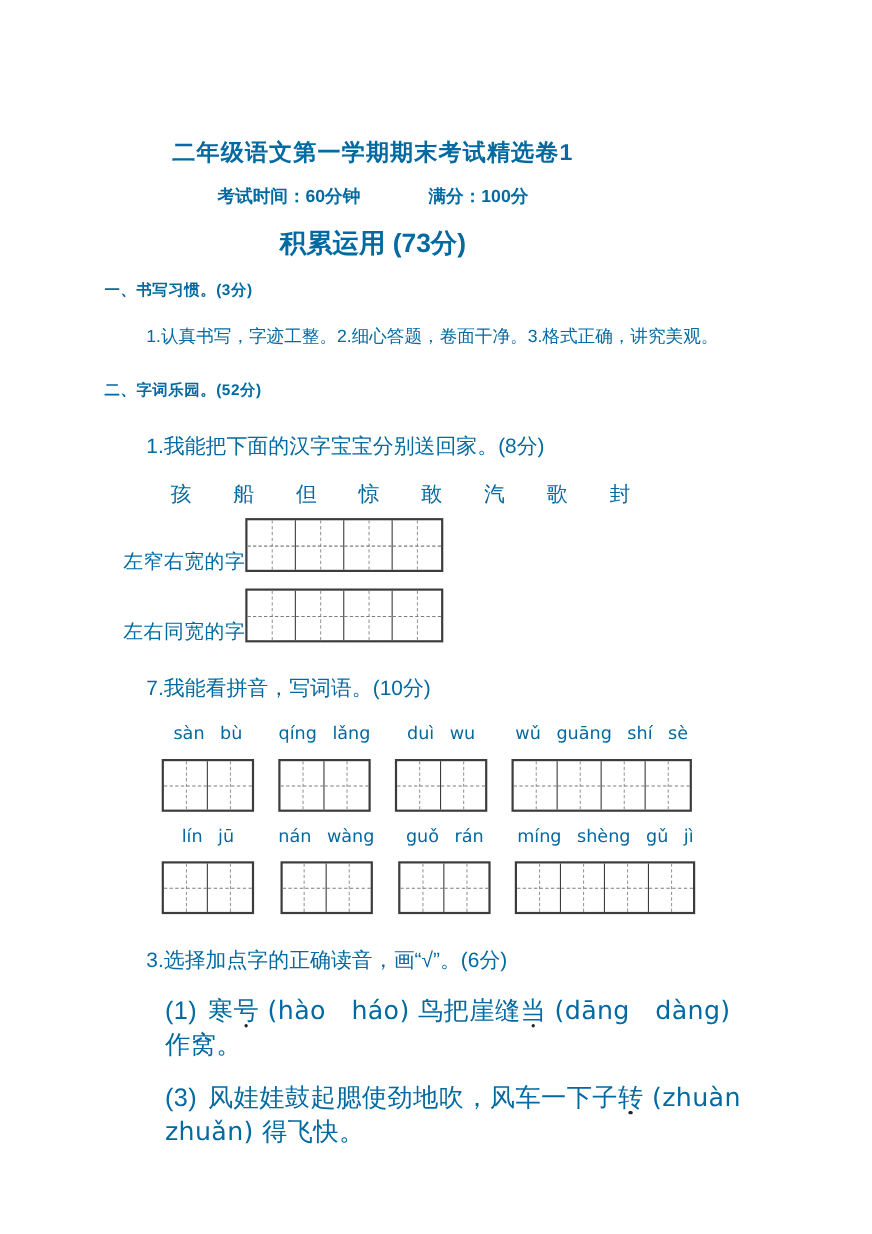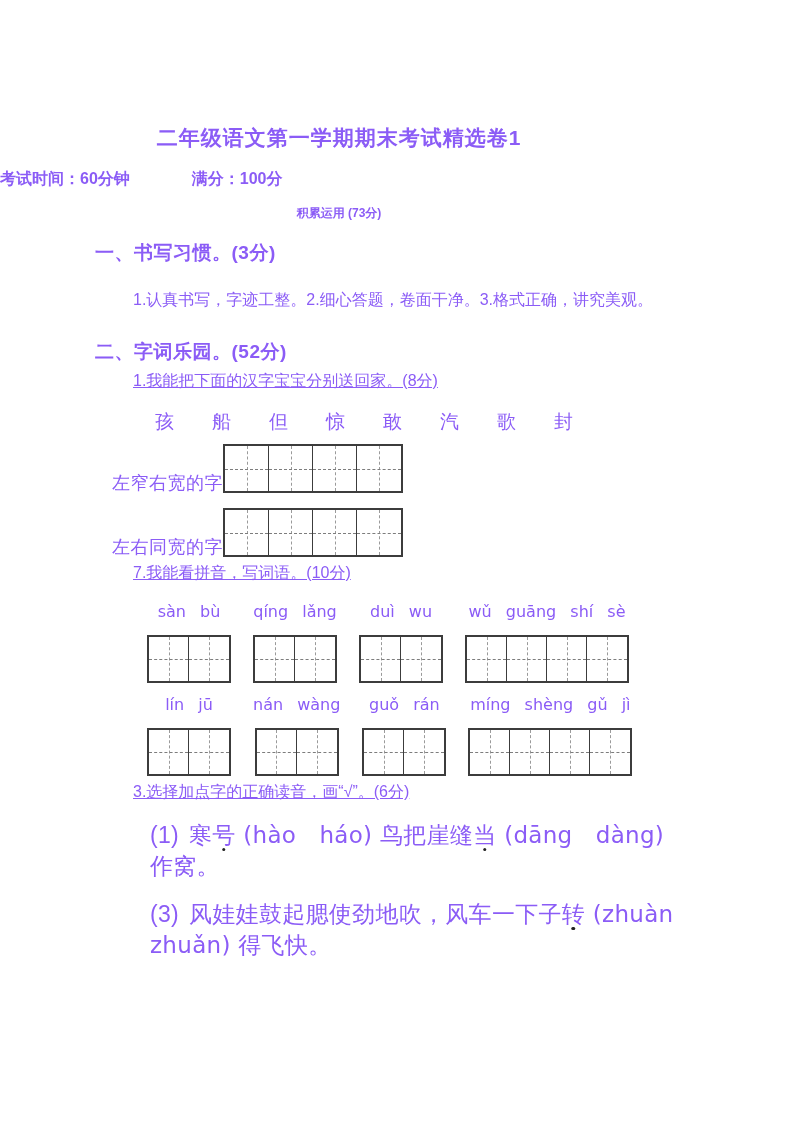--- a/index.html
+++ b/index.html
@@ -1,31 +1,31 @@
 <!DOCTYPE html>
 <html><head>
 <meta charset="utf-8">
 <style>
   * { margin:0; padding:0; box-sizing:border-box; }
   html,body { background:#fff; }
   .page {
     width:678px; height:1122px; background:#ffffff; position:relative;
-    font-family:"Liberation Sans","DejaVu Sans",sans-serif; color:#8b5cf6;
+    font-family:"Liberation Sans","DejaVu Sans",sans-serif; color:#0369a1;
     padding-top:124px; overflow:hidden;
   }
   .title { text-align:center; font-size:21px; font-weight:bold; letter-spacing:1px; }
-  .exam-info { text-align:left; margin-top:17px; font-size:16px; font-weight:bold; }
+  .exam-info { text-align:center; margin-top:17px; font-size:16px; font-weight:bold; }
   .exam-info .gap { display:inline-block; width:62px; }
-  .part-heading { text-align:center; margin-top:15px; font-size:12px; font-weight:bold; }
-  .sec-heading { margin:18px 0 0 95px; font-size:19px; font-weight:bold; letter-spacing:0.5px; }
+  .part-heading { text-align:center; margin-top:15px; font-size:24px; font-weight:bold; }
+  .sec-heading { margin:18px 0 0 95px; font-size:14px; font-weight:bold; letter-spacing:0.5px; }
   .sec1-body {
     margin:13px 0 0 152px; width:566px; font-size:16px; line-height:42px;
     text-indent:-19px;
   }
-  .item-label { margin:6px 0 0 133px; font-size:16px;text-decoration:underline; }
+  .item-label { margin:29px 0 0 133px; font-size:19px; }
   .char-row { margin:17px 0 0 155px; display:flex; gap:38px; font-size:19px; }
   .grid-row { display:flex; align-items:flex-end; margin-left:112px; }
   .grid-row.first { margin-top:9px; }
   .grid-row.second { margin-top:15px; }
   .grid-row .row-label { font-size:18px; letter-spacing:0.5px; position:relative; top:2px; }
   .tzg { display:flex; border:2px solid #3c3c3c; background:#fff; width:max-content; }
   .tzg-cell { width:40px; height:44px; position:relative; border-right:1.5px solid #3c3c3c; }
   .tzg-cell:last-child { border-right:none; }
   .tzg-cell::before {
     content:""; position:absolute; left:50%; top:0; height:100%;

